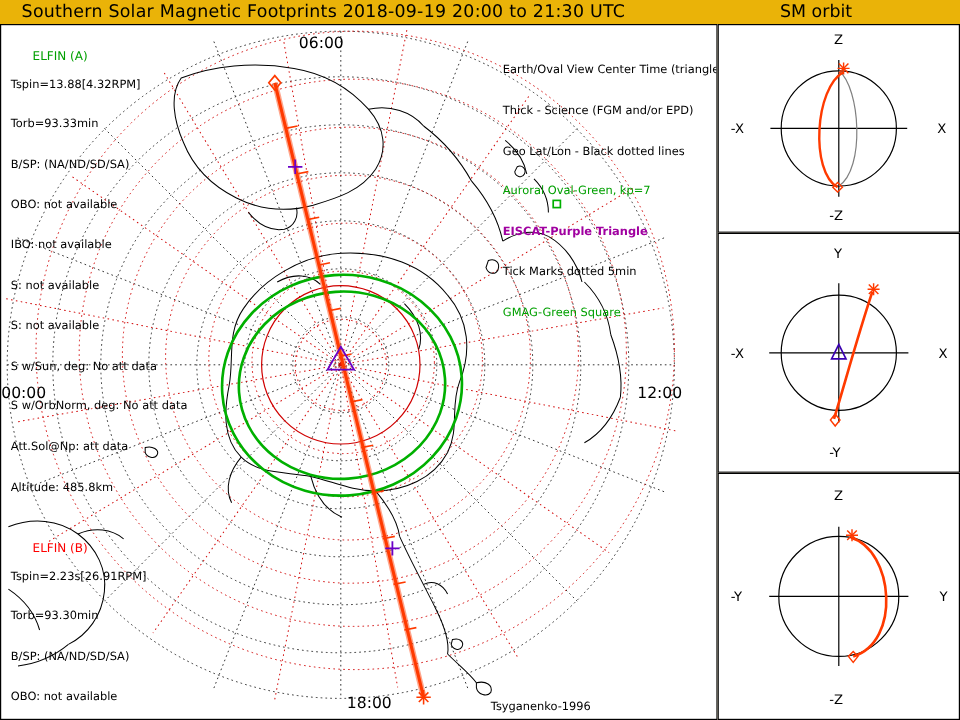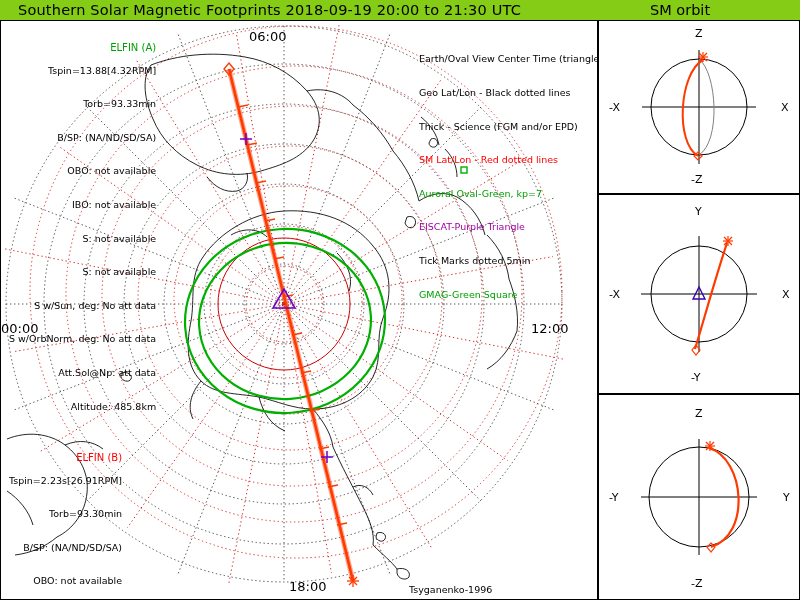--- a/index.html
+++ b/index.html
@@ -1,45 +1,45 @@
 <!DOCTYPE html>
 <html><head>
 <meta charset="utf-8">
 <style>
   html,body{margin:0;padding:0;background:#ffffff;}
   body{width:800px;height:600px;overflow:hidden;font-family:"DejaVu Sans",sans-serif;}
-  #root{position:relative;width:800px;height:600px;background:#84cc16;}
+  #root{position:relative;width:800px;height:600px;background:#eab308;}
 
   .ttl{position:absolute;font-family:"DejaVu Sans",sans-serif;}
 
   #main-title{left:18px;top:2px;font-size:14.5px;color:#000;letter-spacing:0.2px;white-space:nowrap;}
   #sm-title{left:650px;top:2px;font-size:14.5px;color:#000;white-space:nowrap;}
 
   
   #map-panel{position:absolute;left:0;top:20px;width:598px;height:580px;border:1px solid #000;box-sizing:border-box;background:#fff;overflow:hidden;}
 
   
   .orbit-panel{position:absolute;left:598px;width:202px;box-sizing:border-box;border:1px solid #000;background:#fff;overflow:hidden;}
   #orbit1{top:20px;height:174px;}
   #orbit2{top:194px;height:200px;}
   #orbit3{top:394px;height:206px;}
 
   .axlabel{position:absolute;font-size:11px;color:#000;font-family:"DejaVu Sans",sans-serif;}
 
   
-  .info{position:absolute;font-size:9.5px;line-height:11.2px;white-space:pre;font-family:"DejaVu Sans",sans-serif;text-align:right;}
+  .info{position:absolute;font-size:9.5px;line-height:11.2px;white-space:pre;font-family:"DejaVu Sans",sans-serif;}
   #infoA{left:8px;top:10px;color:#000;}
   #infoA .hdr{color:#00a000;font-size:10px;}
   #infoB{left:8px;top:420px;color:#000;}
   #infoB .hdr{color:#ff0000;font-size:10px;}
 
   #legend{position:absolute;left:418px;top:10px;font-size:9.5px;line-height:11.2px;white-space:pre;color:#000;}
   .lg-red{color:#ff0000;}
   .lg-green{color:#00a000;}
-  .lg-purple{color:#a000a0;}
+  .lg-purple{color:#a000a0;font-weight:bold;}
 
   #credit{position:absolute;left:408px;top:540px;font-size:9.5px;line-height:11.4px;color:#000;white-space:pre;}
 
   .cl{position:absolute;font-size:13px;color:#000;font-family:"DejaVu Sans",sans-serif;}
   #lt-00{left:0px;top:300px;}
   #lt-12{left:530px;top:300px;}
   #lt-06{left:248px;top:8px;}
   #lt-18{left:288px;top:558px;}
 </style>
 </head>
@@ -231,23 +231,22 @@
       
       
       
       
       
       
     </div>
 
     <div id="legend">
       <div>Earth/Oval View Center Time (triangle)</div>
+      <div>Thick - Science (FGM and/or EPD)</div>
       <div>Geo Lat/Lon - Black dotted lines</div>
-      <div>Thick - Science (FGM and/or EPD)</div>
-      <div class="lg-red">SM Lat/Lon - Red dotted lines</div>
       <div class="lg-green">Auroral Oval-Green, kp=7</div>
       <div class="lg-purple">EISCAT-Purple Triangle</div>
       <div>Tick Marks dotted 5min</div>
       <div class="lg-green">GMAG-Green Square</div>
     </div>
 
     <div id="credit">
       <div>Tsyganenko-1996</div>
       
     </div>

